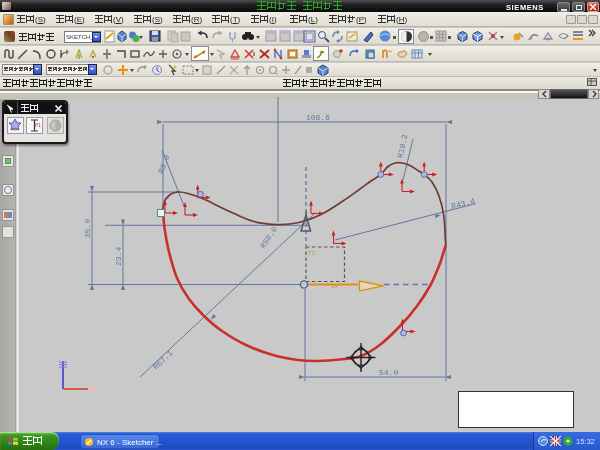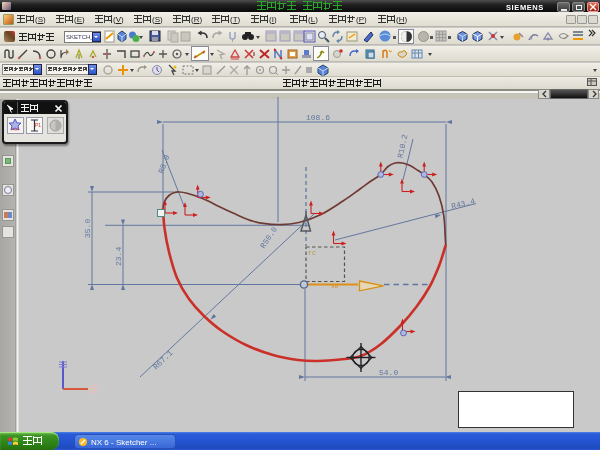--- a/index.html
+++ b/index.html
@@ -533,19 +533,36 @@
 <div class="abs" style="left:0;top:432px;width:600px;height:18px;background:linear-gradient(#4a80e8 0,#2a5ad8 12%,#2353d0 55%,#1e4abc 90%,#2a5ad8 100%)">
 <div class="abs" style="left:0;top:0;width:59px;height:18px;background:linear-gradient(#7abe5a 0,#3d9426 20%,#2f8418 60%,#27700f 100%);border-radius:0 8px 8px 0;box-shadow:inset 0 1px 1px #ae8">
 <svg class="abs" style="left:7px;top:3px" width="12" height="12" viewBox="0 0 12 12">
         <path d="M1 3 Q3 2 5 3 L5 6 Q3 5 1 6Z" fill="#e33"></path>
         <path d="M6 3 Q8 2 11 3 L11 6 Q8 5 6 6Z" fill="#8c3"></path>
         <path d="M1 7 Q3 6 5 7 L5 10 Q3 9 1 10Z" fill="#38d"></path>
         <path d="M6 7 Q8 6 11 7 L11 10 Q8 9 6 10Z" fill="#fc3"></path>
       </svg>
 <div class="abs" style="left:23px;top:4px;font-style:italic"><span class="cn" style="--s:9px;color:#fff"><i class="q0"></i><i class="q1"></i></span></div>
 </div>
-<div class="abs" style="left:74px;top:2px;width:102px;height:15px;background:linear-gradient(#5588e8,#3a68d8);border-radius:4px;border:1px solid #2a50b8">
+<div class="abs" style="left:80px;top:2px;width:80px;height:15px;background:linear-gradient(#5588e8,#3a68d8);border-radius:4px;border:1px solid #2a50b8">
 <svg class="abs" style="left:3px;top:2px" width="10" height="10">
         <circle cx="5" cy="5" r="4" fill="#ffb820"></circle>
         <path d="M3 7 L7 3" stroke="#fff" stroke-width="1.5"></path>
       </svg>
 <div class="abs" style="left:16px;top:3px;color:#fff;font-size:8px;white-space:nowrap">NX 6 - Sketcher ...</div>
 </div>
+<div class="abs" style="left:533px;top:0;width:67px;height:18px;background:linear-gradient(#3a6ae0,#2858cc);border-left:1px solid #1a3a9c">
+<svg class="abs" style="left:4px;top:4px" width="10" height="10">
+        <circle cx="5" cy="5" r="4.5" fill="#4a90e8" stroke="#dde"></circle>
+        <path d="M3 6 Q5 2 8 4" stroke="#fff" fill="none"></path>
+      </svg>
+<svg class="abs" style="left:16px;top:4px" width="11" height="10">
+        <rect width="11" height="10" fill="#234a9c"></rect>
+        <path d="M0 5 H11 M5.5 0 V10" stroke="#fff" stroke-width="3"></path>
+        <path d="M0 5 H11 M5.5 0 V10" stroke="#d22" stroke-width="1.5"></path>
+        <path d="M0 0 L11 10 M11 0 L0 10" stroke="#fff" stroke-width="1.2"></path>
+      </svg>
+<svg class="abs" style="left:29px;top:4px" width="10" height="10">
+        <circle cx="5" cy="5" r="4.5" fill="#3a3"></circle>
+        <path d="M3 5 Q5 2 7 5 Q5 8 3 5" fill="#cfc"></path>
+      </svg>
+<div class="abs" style="left:42px;top:5px;color:#cfe0ff;font-size:7.5px">15:32</div>
+</div>
 </div>
 </body></html>

